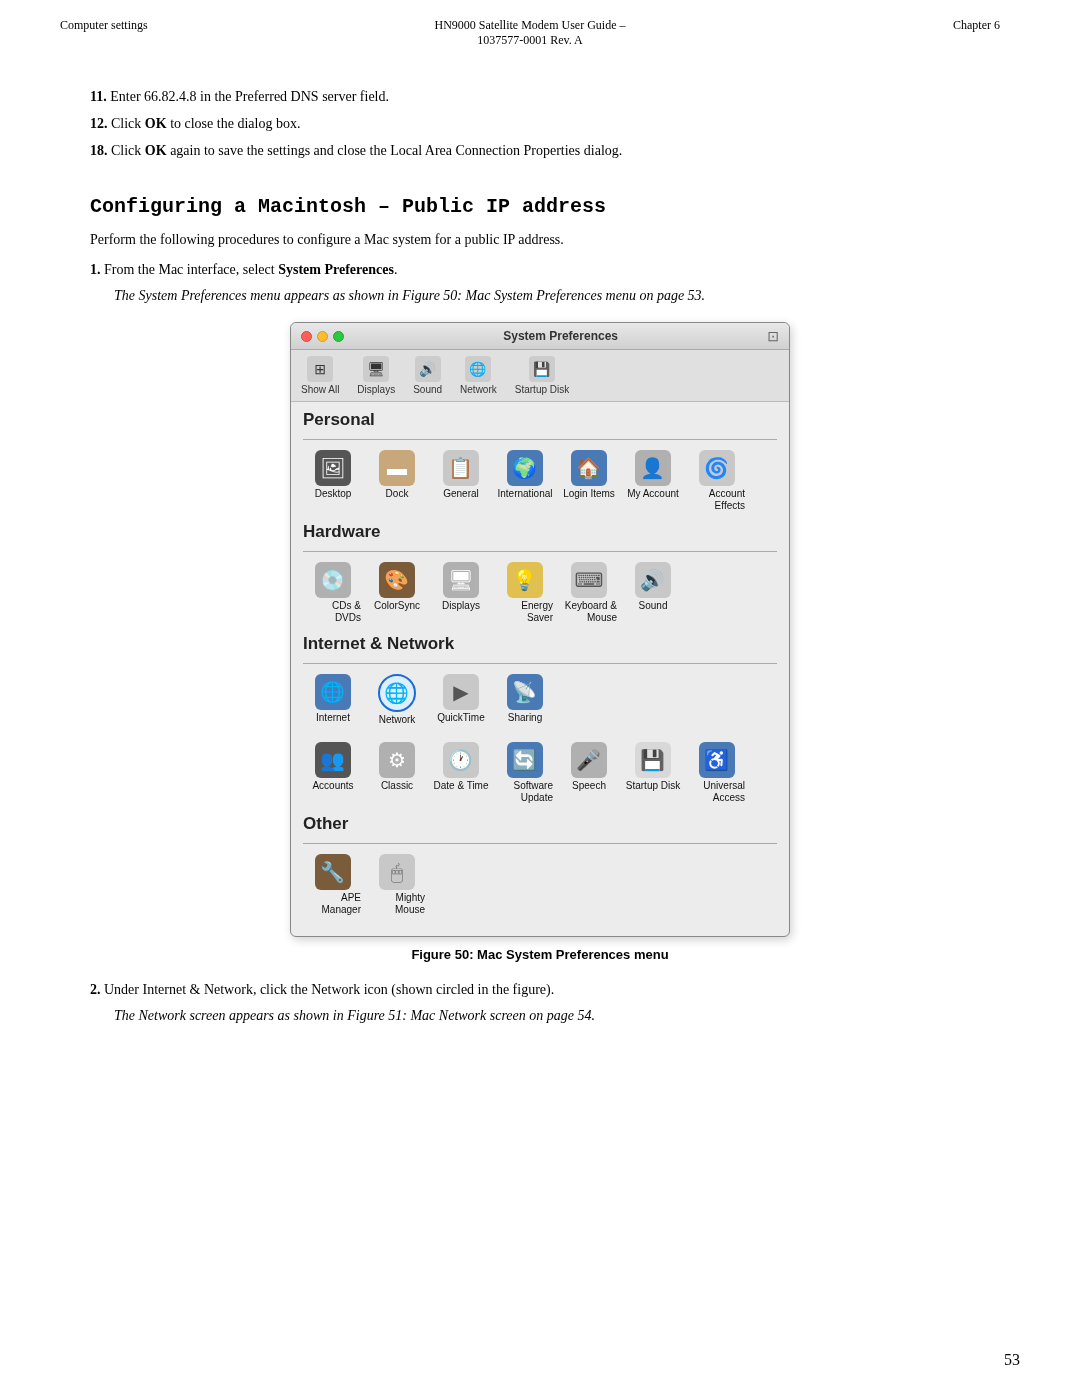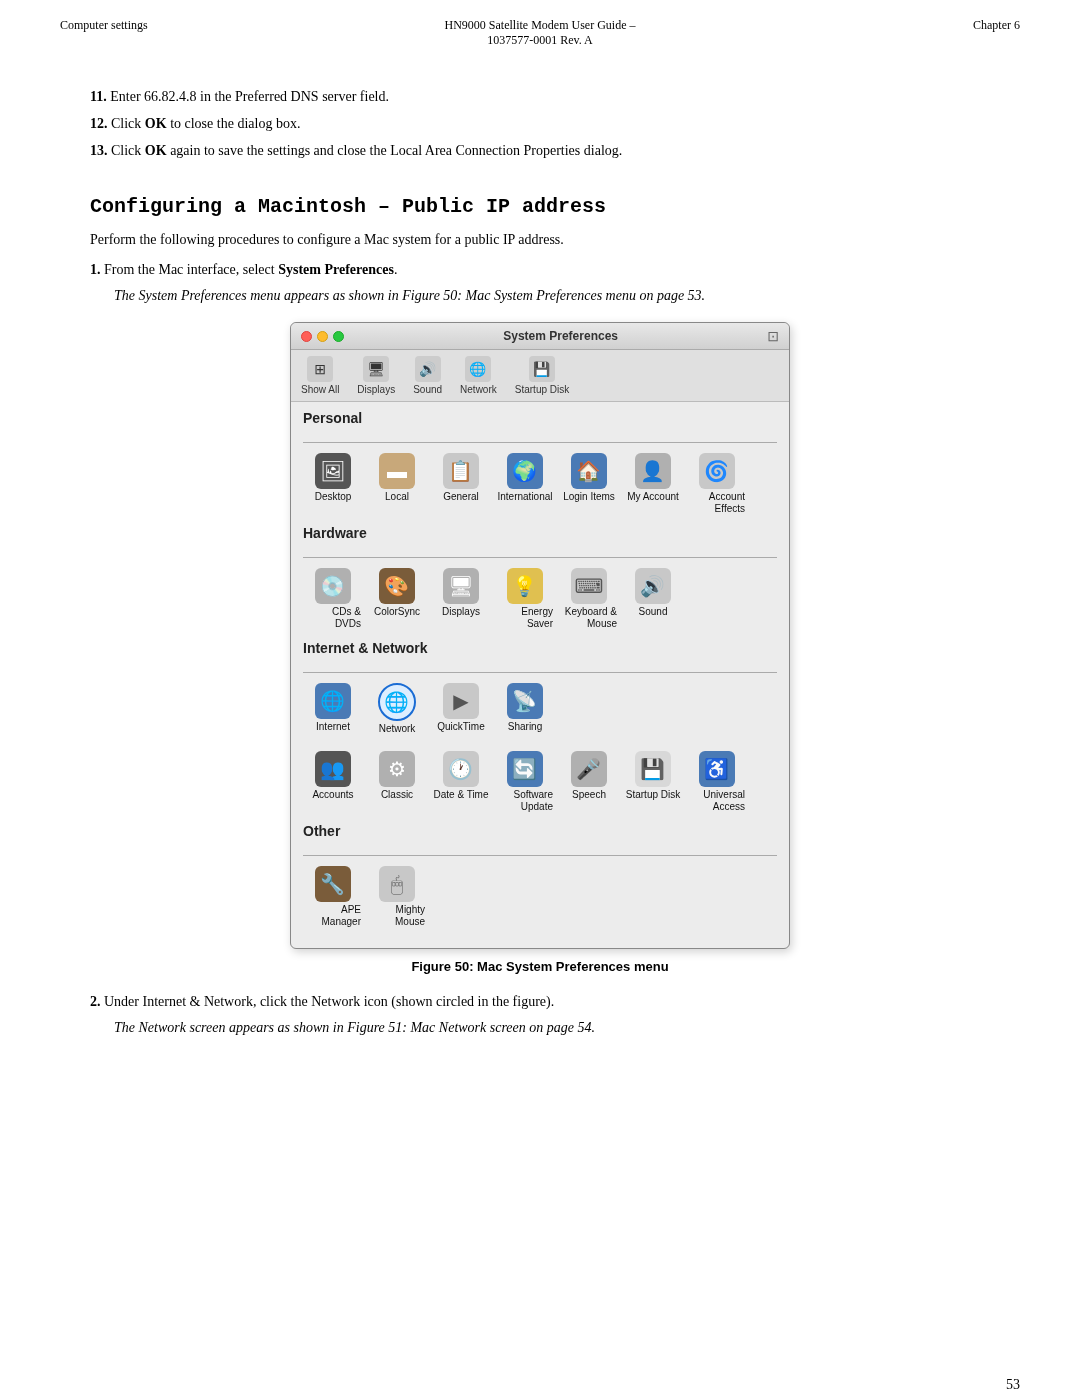--- a/index.html
+++ b/index.html
@@ -11,21 +11,21 @@
       width: 1080px;
       min-height: 1397px;
       padding: 0;
     }
 
     
     .page-header {
       display: flex;
       justify-content: space-between;
       align-items: flex-start;
-      padding: 18px 60px 8px 60px;
+      padding: 18px 80px 8px 60px;
       font-size: 12px;
       border-bottom: none;
     }
     .page-header .left, .page-header .center, .page-header .right {
       flex: 1;
     }
     .page-header .center { text-align: center; }
     .page-header .right { text-align: right; }
 
     
@@ -143,25 +143,25 @@
     }
 
     
     .mac-prefs-body {
       padding: 8px 12px 10px 12px;
     }
     .prefs-section {
       margin-bottom: 6px;
     }
     .prefs-section-title {
-      font-size: 14px;
+      font-size: 17px;
       font-weight: bold;
       color: #222;
       margin-bottom: 4px;
-      padding-bottom: 16px;
+      padding-bottom: 9px;
       border-bottom: 1px solid #aaa;
     }
     .prefs-icons {
       display: flex;
       flex-wrap: wrap;
       gap: 4px;
       padding: 4px 0 2px 0;
     }
     .pref-item {
       display: flex;
@@ -214,23 +214,23 @@
     }
 
     .step2 {
       margin-top: 20px;
       font-size: 14px;
     }
 
     
     .page-footer {
       position: fixed;
-      bottom: 4px;
+      bottom: 28px;
       right: 60px;
-      font-size: 14px;
+      font-size: 16px;
     }
   </style>
 </head>
 <body>
 
 <div class="page-header">
   <div class="left">Computer settings</div>
   <div class="center">
     <div>HN9000 Satellite Modem User Guide –</div>
     <div>1037577-0001 Rev. A</div>
@@ -243,21 +243,21 @@
   <ul class="step-list">
     <li>
       <span><strong>11.</strong></span>
       Enter 66.82.4.8 in the Preferred DNS server field.
     </li>
     <li>
       <span><strong>12.</strong></span>
       Click <strong>OK</strong> to close the dialog box.
     </li>
     <li>
-      <span><strong>13.</strong></span>
+      <span><strong>18.</strong></span>
       Click <strong>OK</strong> again to save the settings and close the Local Area Connection Properties dialog.
     </li>
   </ul>
 
   <h2 class="section-title">Configuring a Macintosh – Public IP address</h2>
 
   <p class="intro-text">Perform the following procedures to configure a Mac system for a public IP address.</p>
 
   <div class="numbered-step">
     <span class="num">1.</span>
@@ -306,21 +306,21 @@
 
       <div class="prefs-section">
         <div class="prefs-section-title">Personal</div>
         <div class="prefs-icons">
           <div class="pref-item">
             <div class="pref-icon icon-dark">🖼</div>
             <span class="pref-label">Desktop</span>
           </div>
           <div class="pref-item">
             <div class="pref-icon icon-tan">▬</div>
-            <span class="pref-label">Local</span>
+            <span class="pref-label">Dock</span>
           </div>
           <div class="pref-item">
             <div class="pref-icon icon-silver">📋</div>
             <span class="pref-label">General</span>
           </div>
           <div class="pref-item">
             <div class="pref-icon icon-blue">🌍</div>
             <span class="pref-label">International</span>
           </div>
           <div class="pref-item">

